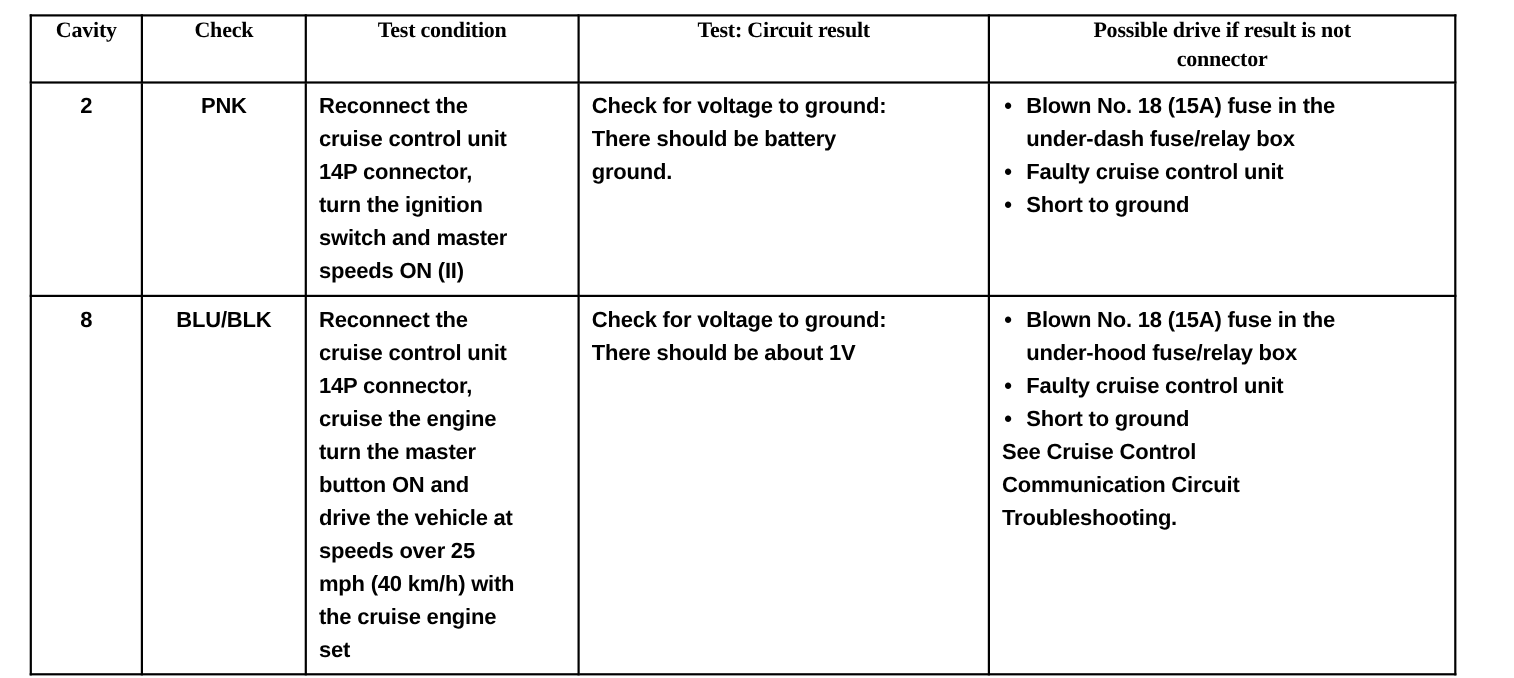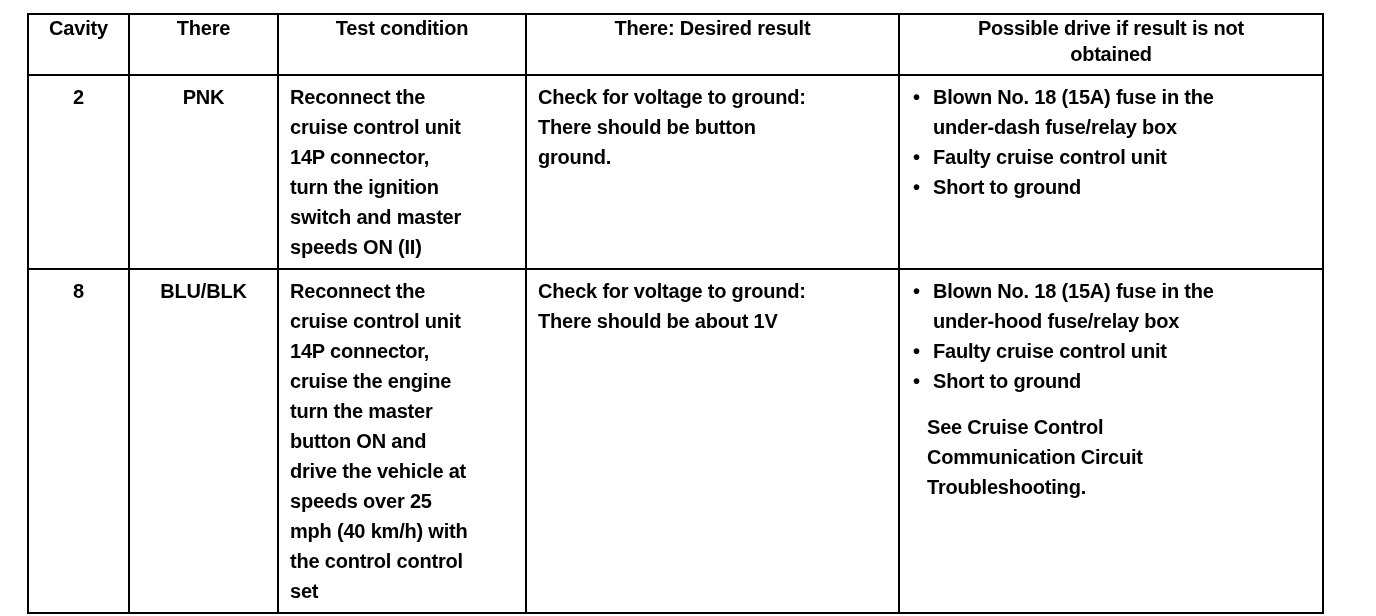--- a/index.html
+++ b/index.html
@@ -53,20 +53,21 @@
   
   thead th {
     height: 59px;
     font-size: 20px;
     font-weight: bold;
     letter-spacing: -0.2px;
     text-align: center;
     vertical-align: top;
     padding: 7px 6px 0 6px;
     line-height: 26px;
+    font-family: Liberation Serif, serif;
   }
   thead th .hdr-text {
     display: block;
   }
 
   
   tbody td {
     font-size: 20px;
     font-weight: bold;
     line-height: 30px;
@@ -105,21 +106,21 @@
     top: 0;
     line-height: 30px;
     font-size: 20px;
   }
   ul.cause-list > li .li-line {
     display: block;
     white-space: pre;
   }
 
   .cause-note {
-    margin: 16px;
+    margin: 0;
     padding: 0;
   }
   .cause-note .line {
     display: block;
     white-space: pre;
   }
 
   
   tr.row-1 td { height: 176px; }
   tr.row-2 td { height: 330px; }
@@ -137,31 +138,31 @@
       <col class="c-result">
       <col class="c-cause">
     </colgroup>
 
     <thead>
       <tr>
         <th>
           <span class="hdr-text">Cavity</span>
         </th>
         <th>
-          <span class="hdr-text">There</span>
+          <span class="hdr-text">Check</span>
         </th>
         <th>
           <span class="hdr-text">Test condition</span>
         </th>
         <th>
-          <span class="hdr-text">There: Desired result</span>
+          <span class="hdr-text">Test: Circuit result</span>
         </th>
         <th>
           <span class="hdr-text">Possible drive if result is not</span>
-          <span class="hdr-text">obtained</span>
+          <span class="hdr-text">connector</span>
         </th>
       </tr>
     </thead>
 
     <tbody>
 
       <tr class="row-1">
         <td class="cell-center">
           <span>2</span>
         </td>
@@ -171,21 +172,21 @@
         <td class="cell-text">
           <span class="line">Reconnect the</span>
           <span class="line">cruise control unit</span>
           <span class="line">14P connector,</span>
           <span class="line">turn the ignition</span>
           <span class="line">switch and master</span>
           <span class="line">speeds ON (II)</span>
         </td>
         <td class="cell-text">
           <span class="line">Check for voltage to ground:</span>
-          <span class="line">There should be button</span>
+          <span class="line">There should be battery</span>
           <span class="line">ground.</span>
         </td>
         <td class="cell-text">
           <ul class="cause-list">
             <li>
               <span class="bullet">•</span>
               <span class="li-line">Blown No. 18 (15A) fuse in the</span>
               <span class="li-line">under-dash fuse/relay box</span>
             </li>
             <li>
@@ -210,21 +211,21 @@
         <td class="cell-text">
           <span class="line">Reconnect the</span>
           <span class="line">cruise control unit</span>
           <span class="line">14P connector,</span>
           <span class="line">cruise the engine</span>
           <span class="line">turn the master</span>
           <span class="line">button ON and</span>
           <span class="line">drive the vehicle at</span>
           <span class="line">speeds over 25</span>
           <span class="line">mph (40 km/h) with</span>
-          <span class="line">the control control</span>
+          <span class="line">the cruise engine</span>
           <span class="line">set</span>
         </td>
         <td class="cell-text">
           <span class="line">Check for voltage to ground:</span>
           <span class="line">There should be about 1V</span>
         </td>
         <td class="cell-text">
           <ul class="cause-list">
             <li>
               <span class="bullet">•</span>

